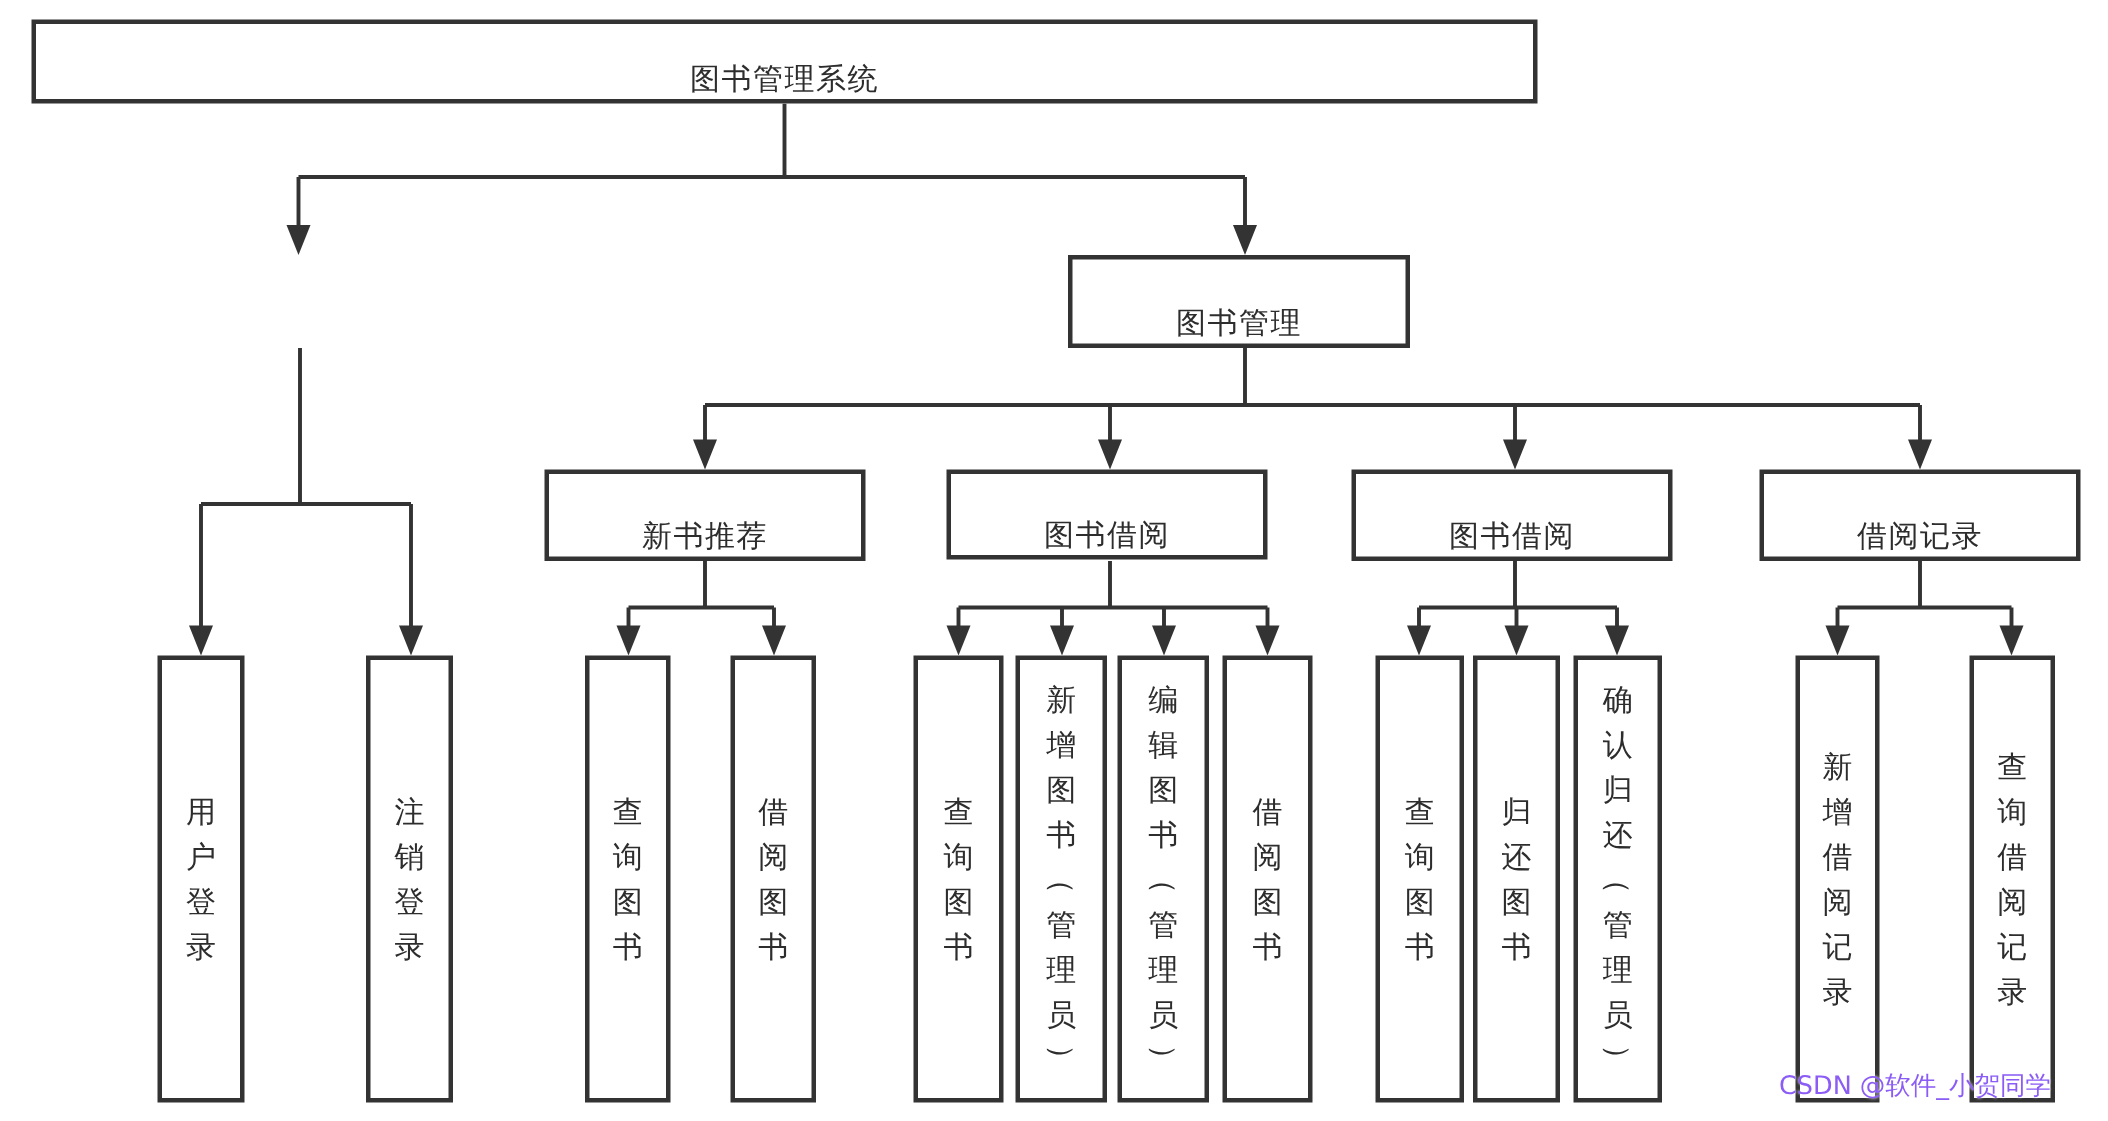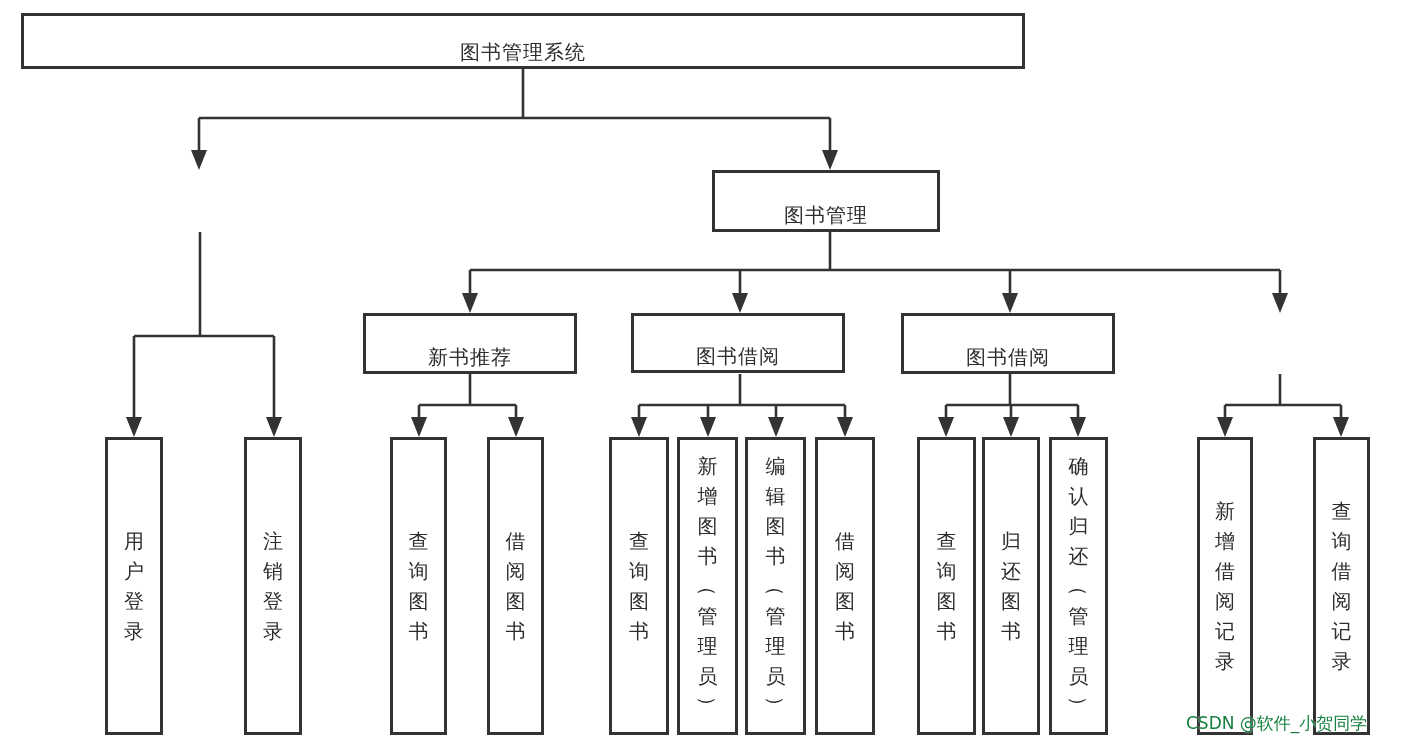--- a/index.html
+++ b/index.html
@@ -35,21 +35,21 @@
     display:flex;flex-direction:column;
     align-items:center;justify-content:center;
     width:100%;height:100%;
   }
   .vchar{font-size:20px;line-height:30px;display:block;}
   .vchar.rot{transform:rotate(90deg);}
   .watermark{
     position:absolute;
     left:1186px;top:712px;
     font-size:17px;
-    color:#15803d;
+    color:#8b5cf6;
     text-shadow:0 0 2px #ffffff;
     white-space:nowrap;
     z-index:5;
   }
 </style>
 </head>
 <body>
 
 <div class="canvas">
 
@@ -93,20 +93,23 @@
 
   <div class="hbox" style="left:363px;top:313px;width:214px;height:61px">
     <span>新书推荐</span>
   </div>
   <div class="hbox" style="left:631px;top:313px;width:214px;height:60px">
     <span>图书借阅</span>
   </div>
   <div class="hbox" style="left:901px;top:313px;width:214px;height:61px">
     <span>图书借阅</span>
   </div>
+  <div class="hbox" style="left:1173px;top:313px;width:214px;height:61px">
+    <span>借阅记录</span>
+  </div>
 
   <div class="vbox" style="left:105px;width:58px">
     <span class="vtext">
         <span class="vchar">用</span>
         <span class="vchar">户</span>
         <span class="vchar">登</span>
         <span class="vchar">录</span>
       </span>
   </div>
   <div class="vbox" style="left:244px;width:58px">

